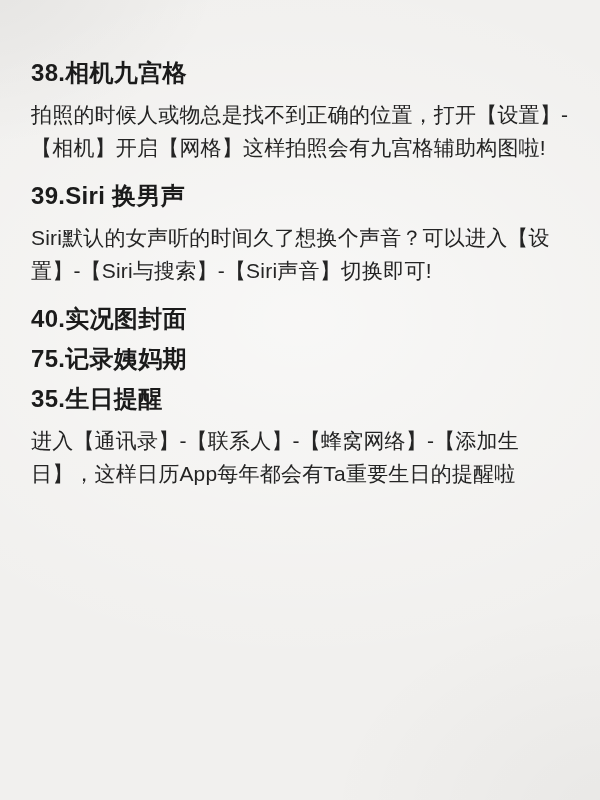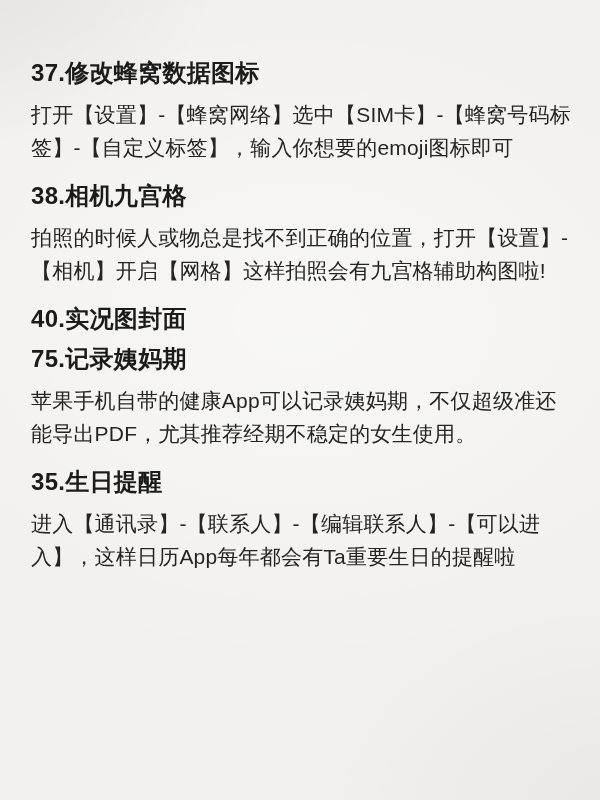--- a/index.html
+++ b/index.html
@@ -42,40 +42,37 @@
     color: var(--body-color, #242424);
     letter-spacing: 0.2px;
     word-break: break-all;
   }
 </style>
 </head>
 <body style="--page-bg: #f1f0ee; --heading-color: #1b1b1b; --body-color: #242424;">
 
 <div class="page">
 
-  <section class="tip">
-    <h2>37.修改蜂窝数据图标</h2>
-    <p>打开【设置】-【蜂窝网络】选中【SIM卡】-【蜂窝号码标签】-【自定义标签】，输入你想要的emoji图标即可</p>
-  </section>
 
   <section class="tip">
     <h2>38.相机九宫格</h2>
     <p>拍照的时候人或物总是找不到正确的位置，打开【设置】-【相机】开启【网格】这样拍照会有九宫格辅助构图啦!</p>
   </section>
 
   <section class="tip">
+    <h2>39.Siri 换男声</h2>
+    <p>Siri默认的女声听的时间久了想换个声音？可以进入【设置】-【Siri与搜索】-【Siri声音】切换即可!</p>
   </section>
 
   <section class="tip">
     <h2>40.实况图封面</h2>
   </section>
 
   <section class="tip">
     <h2>75.记录姨妈期</h2>
-    <p>苹果手机自带的健康App可以记录姨妈期，不仅超级准还能导出PDF，尤其推荐经期不稳定的女生使用。</p>
   </section>
 
   <section class="tip">
     <h2>35.生日提醒</h2>
-    <p>进入【通讯录】-【联系人】-【编辑联系人】-【可以进入】，这样日历App每年都会有Ta重要生日的提醒啦</p>
+    <p>进入【通讯录】-【联系人】-【蜂窝网络】-【添加生日】，这样日历App每年都会有Ta重要生日的提醒啦</p>
   </section>
 
 </div>
 
 </body></html>

